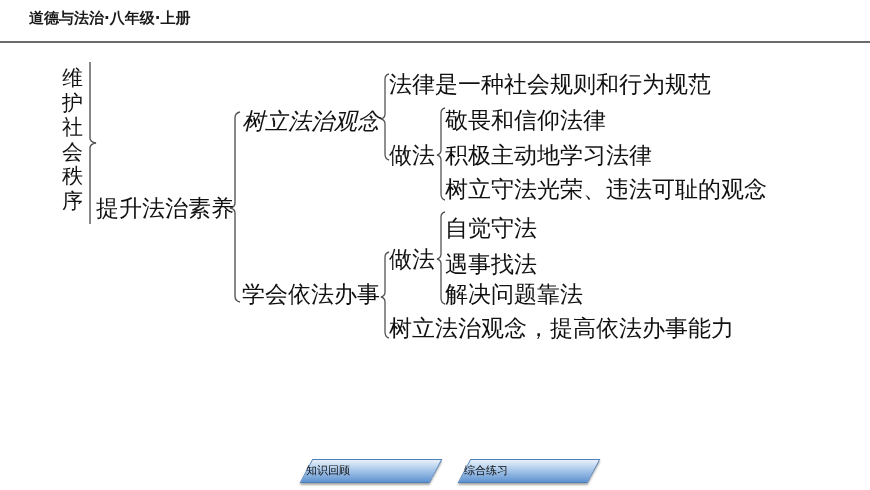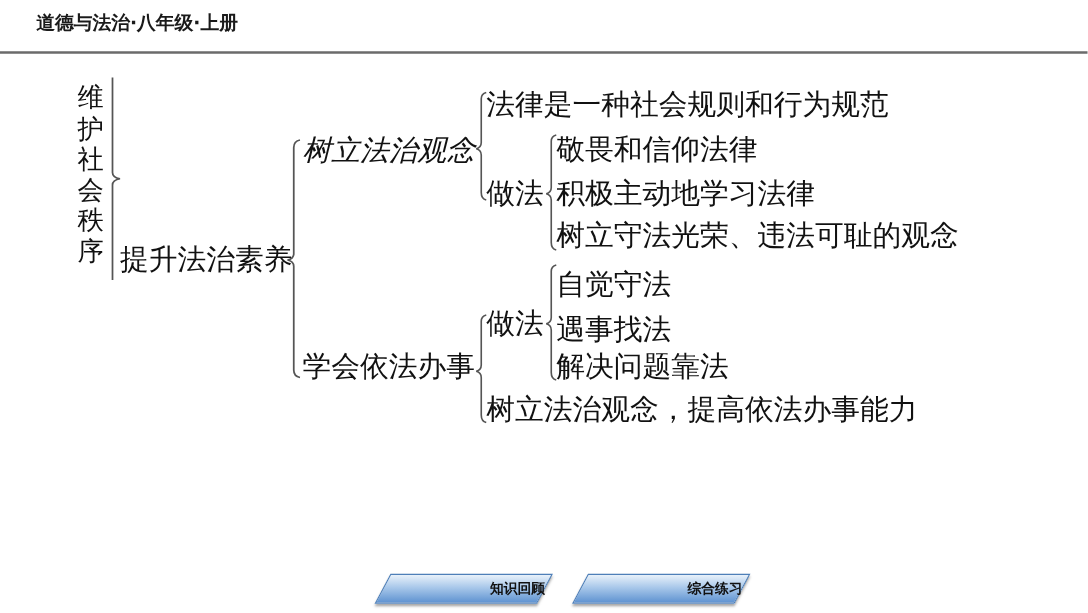--- a/index.html
+++ b/index.html
@@ -11,22 +11,22 @@
   .hdr-right { position:absolute; left:569px; top:9px; font-family:"DejaVu Sans","Liberation Sans",sans-serif;
                font-weight:bold; font-size:15px; color:#1a1a1a; word-spacing:10px; }
   .t { position:absolute; font-size:23px; line-height:24px; white-space:nowrap; }
   .vt { position:absolute; left:62px; top:66px; font-size:21px; line-height:24.5px; width:22px; }
   .vt span { display:block; }
   svg.br { position:absolute; overflow:visible; }
   .btn { position:absolute; top:459px; width:130px; height:24px; }
   .btn .shape { position:absolute; inset:0; transform:skewX(-28deg);
     background:linear-gradient(to bottom,#e8f1fa 0%,#a9c8ea 45%,#5f93d1 100%);
     border:1px solid #4e7fb8; box-shadow:1px 2px 2px rgba(0,0,0,0.35); }
-  .btn .lbl { position:absolute; inset:0; text-align:right; line-height:24px;
-    font-family:"DejaVu Sans","Liberation Sans",sans-serif; font-weight:bold; font-size:11px; color:#111; }
+  .btn .lbl { position:absolute; inset:0; text-align:left; line-height:24px;
+    font-family:"DejaVu Sans","Liberation Sans",sans-serif; font-weight:normal; font-size:11px; color:#111; }
 </style>
 </head>
 <body>
 
 <div class="hdr">
   <div class="hdr-left">道德与法治·八年级·上册</div>
 </div>
 
 <div class="vt">
   <span>维</span>

